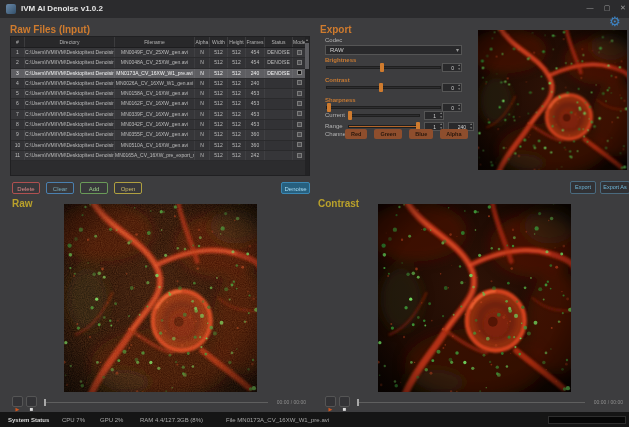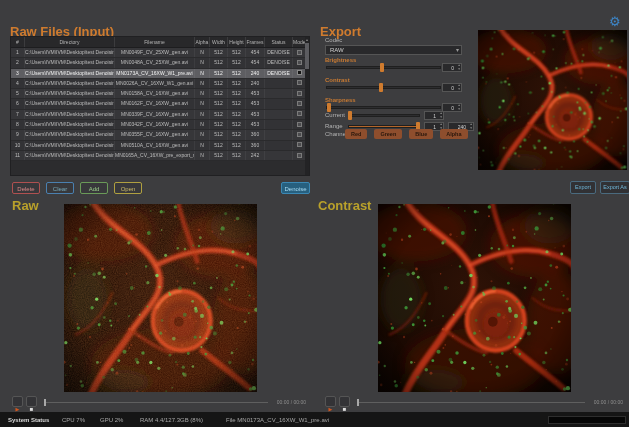--- a/index.html
+++ b/index.html
@@ -10,21 +10,21 @@
   .titlebar{position:absolute;left:0;top:0;width:629px;height:18px;background:#2b2b2d;}
   .app-icon{position:absolute;left:6px;top:4px;width:10px;height:10px;border-radius:2px;
             background:linear-gradient(135deg,#6a89a8,#33506b);}
   .win-title{position:absolute;left:21px;top:4px;font-size:8px;font-weight:bold;color:#e6e6e6;}
   .winbtn{position:absolute;top:2px;width:14px;height:12px;text-align:center;font-size:7px;
           line-height:12px;color:#9a9a9a;cursor:default;}
   .winbtn.min{left:583px}.winbtn.max{left:600px}.winbtn.close{left:616px}
   .gear{position:absolute;left:609px;top:15px;font-size:13px;color:#3d85c6;line-height:13px;}
 
   
-  .sec-title{position:absolute;font-size:13px;font-weight:bold;color:#cf7b2e;}
+  .sec-title{position:absolute;font-size:10px;font-weight:bold;color:#cf7b2e;}
   .sec-title.yellow{color:#b9a12b;}
 
   
   .table-wrap{position:absolute;left:10px;top:36px;width:300px;height:140px;background:#2c2c2e;
               border:1px solid #202022;box-sizing:border-box;}
   .thead,.trow{display:grid;grid-template-columns:14px 90px 80px 15px 18px 18px 19px 28px 13px;}
   .thead{height:10px;background:#28282a;border-bottom:1px solid #1d1d1f;}
   .th{font-size:5px;line-height:10px;text-align:center;color:#b4b4b4;overflow:hidden;
       border-right:1px solid #3c3c3e;white-space:nowrap;}
   .trow{height:9.3px;background:#363639;border-bottom:1px solid #2a2a2c;}
@@ -97,20 +97,27 @@
   .sb{position:absolute;top:4.5px;font-size:6px;color:#a8a8a8;white-space:nowrap;}
   .sb.lbl{color:#d8d8d8;font-weight:bold;}
   .progress{position:absolute;left:548px;top:3.5px;width:78px;height:8px;background:#060606;
             border:1px solid #2e2e2e;box-sizing:border-box;}
 </style>
 </head>
 <body>
 
 <div class="app">
 
+  <div class="titlebar">
+    <span class="app-icon"></span>
+    <span class="win-title">IVM AI Denoise v1.0.2</span>
+    <span class="winbtn min">—</span>
+    <span class="winbtn max">▢</span>
+    <span class="winbtn close">✕</span>
+  </div>
   <span class="gear">⚙</span>
 
   <div class="sec-title" style="left:10px;top:24px;">Raw Files (Input)</div>
 
   <div class="table-wrap">
     <div class="thead" id="thead">
         <span class="th">#</span>
         <span class="th">Directory</span>
         <span class="th">Filename</span>
         <span class="th">Alpha</span>

